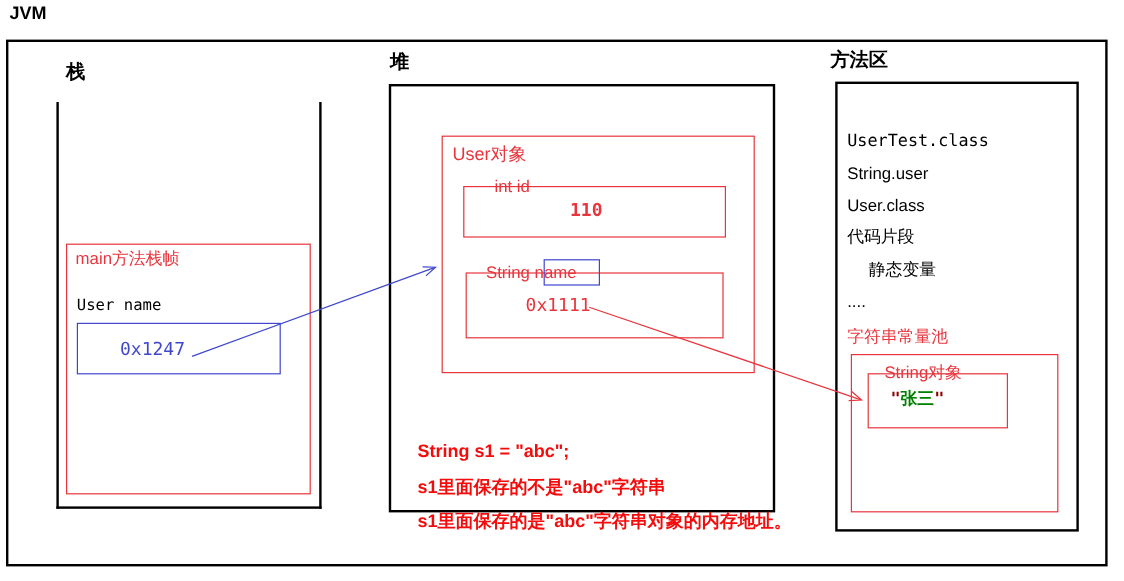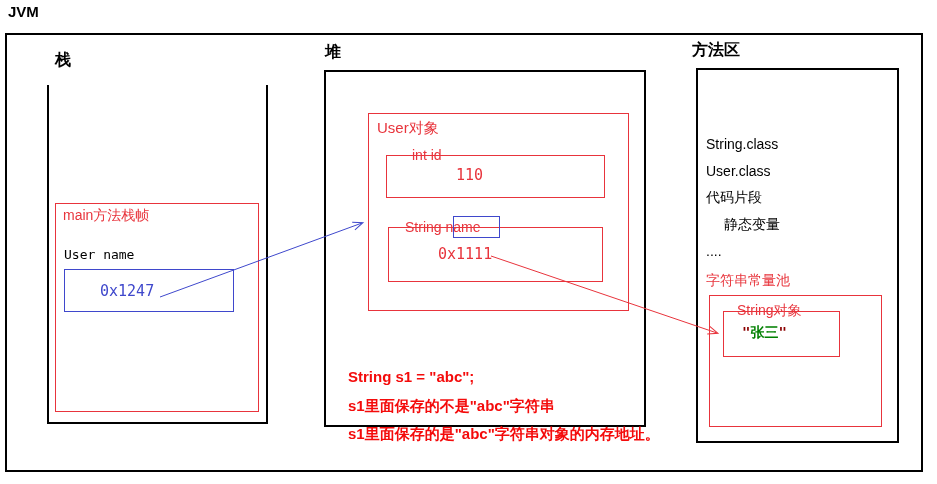--- a/index.html
+++ b/index.html
@@ -43,35 +43,36 @@
   <div class="abs mono blue-text" style="left:100px;top:282px;font-size:15px;">0x1247</div>
 
   <div class="abs section-label" style="left:325px;top:42px;">堆</div>
   <div class="abs black-box" style="left:324px;top:70px;width:322px;height:357px;"></div>
 
   <div class="abs red-box" style="left:368px;top:113px;width:261px;height:198px;"></div>
   <div class="abs red-text-lg" style="left:377px;top:119px;">User对象</div>
 
   <div class="abs red-box" style="left:386px;top:155px;width:219px;height:43px;"></div>
   <div class="abs red-text" style="left:412px;top:147px;">int id</div>
-  <div class="abs red-text-lg mono" style="left:456px;top:166px;">110</div>
+  <div class="abs red-text-lg mono" style="left:475px;top:166px;font-weight:bold;">110</div>
 
   <div class="abs red-box" style="left:388px;top:227px;width:215px;height:55px;"></div>
   <div class="abs blue-box" style="left:453px;top:216px;width:47px;height:22px;"></div>
   <div class="abs red-text" style="left:405px;top:219px;">String name</div>
   <div class="abs red-text-lg mono" style="left:438px;top:245px;">0x1111</div>
 
   <div class="abs note-line" style="left:348px;top:368px;">String s1 = "abc";</div>
   <div class="abs note-line" style="left:348px;top:397px;">s1里面保存的不是"abc"字符串</div>
   <div class="abs note-line" style="left:348px;top:425px;">s1里面保存的是"abc"字符串对象的内存地址。</div>
 
   <div class="abs section-label" style="left:692px;top:40px;">方法区</div>
   <div class="abs black-box" style="left:696px;top:68px;width:203px;height:375px;"></div>
 
-  <div class="abs class-item" style="left:706px;top:136px;">String.class</div>
+  <div class="abs class-item mono" style="left:706px;top:110px;">UserTest.class</div>
+  <div class="abs class-item" style="left:706px;top:136px;">String.user</div>
   <div class="abs class-item" style="left:706px;top:163px;">User.class</div>
   <div class="abs class-item" style="left:706px;top:189px;">代码片段</div>
   <div class="abs class-item" style="left:724px;top:216px;">静态变量</div>
   <div class="abs class-item" style="left:706px;top:243px;">....</div>
 
   <div class="abs red-text" style="left:706px;top:272px;">字符串常量池</div>
   <div class="abs red-box" style="left:709px;top:295px;width:173px;height:132px;"></div>
   <div class="abs red-box" style="left:723px;top:311px;width:117px;height:46px;"></div>
   <div class="abs red-text" style="left:737px;top:302px;">String对象</div>
   <div class="abs mono" style="left:742px;top:324px;font-size:14px;"><span class="quote">"</span><span class="green-text">张三</span><span class="quote">"</span></div>

